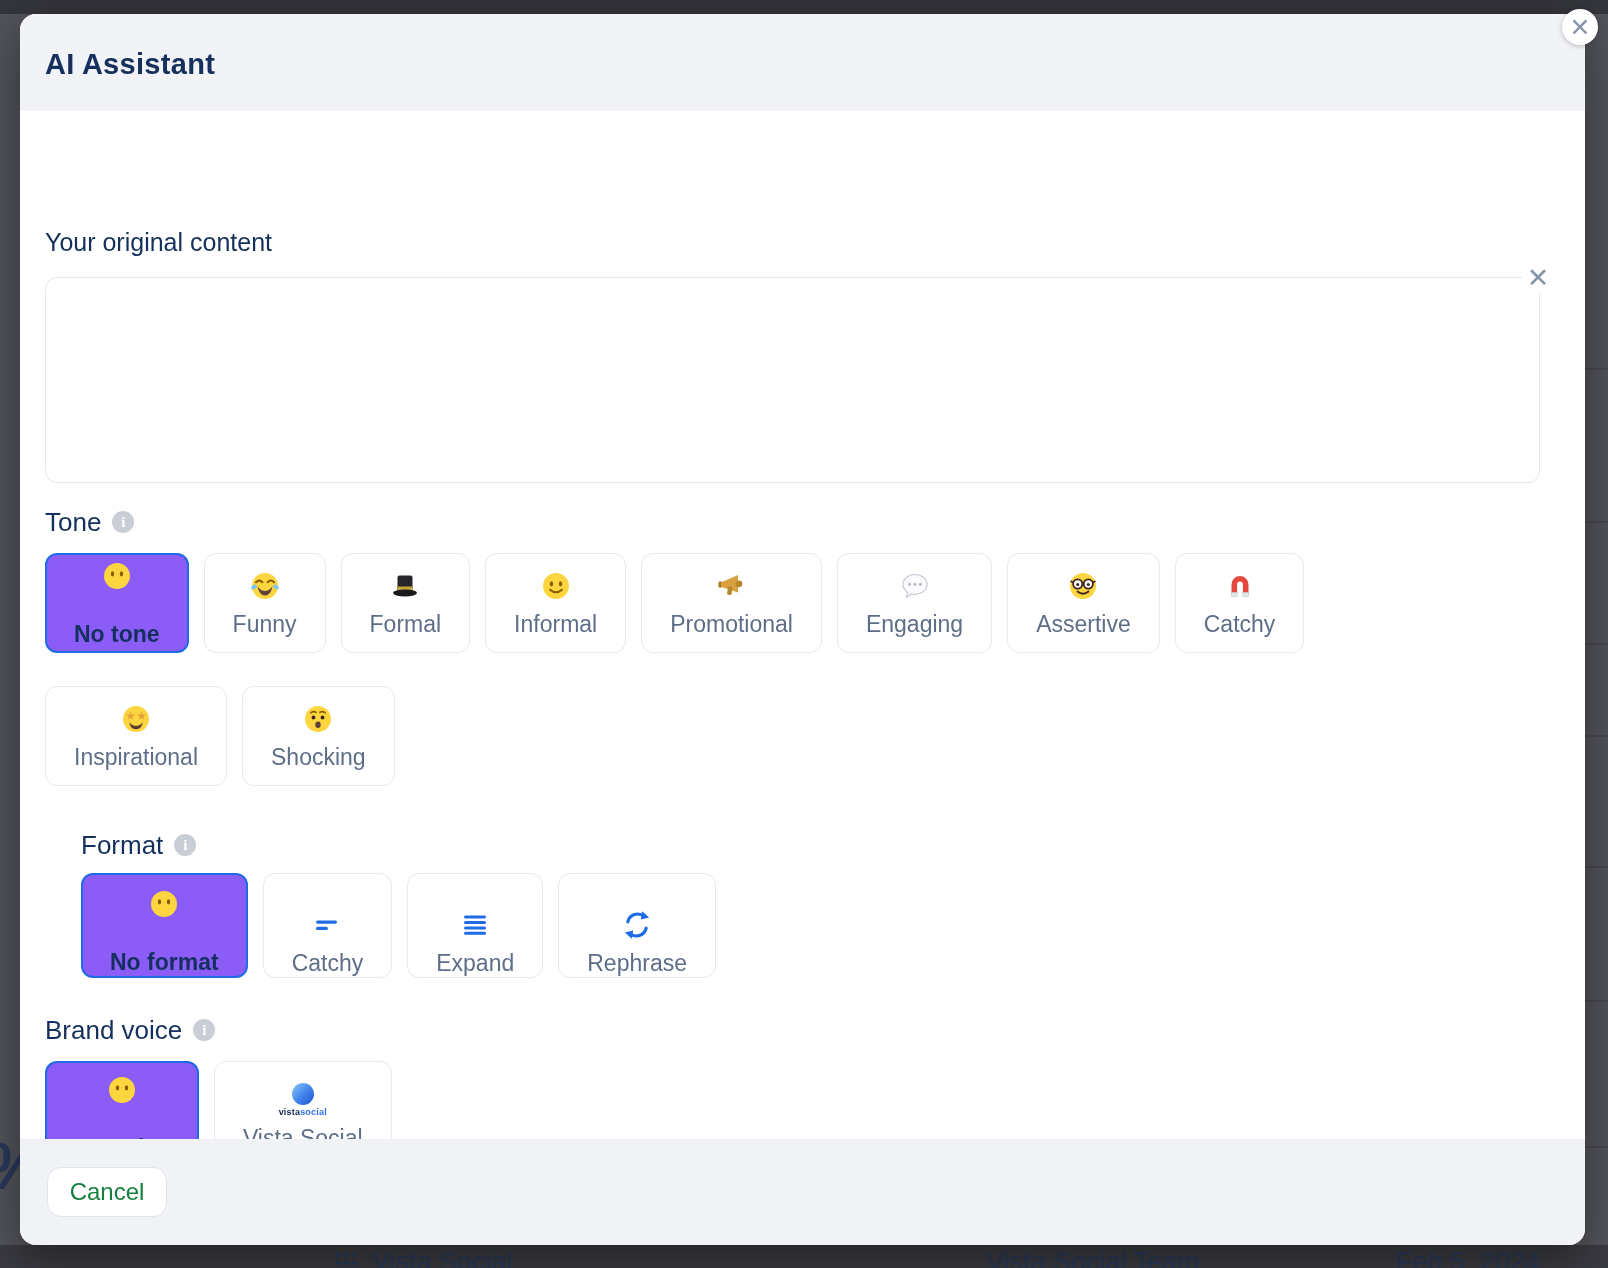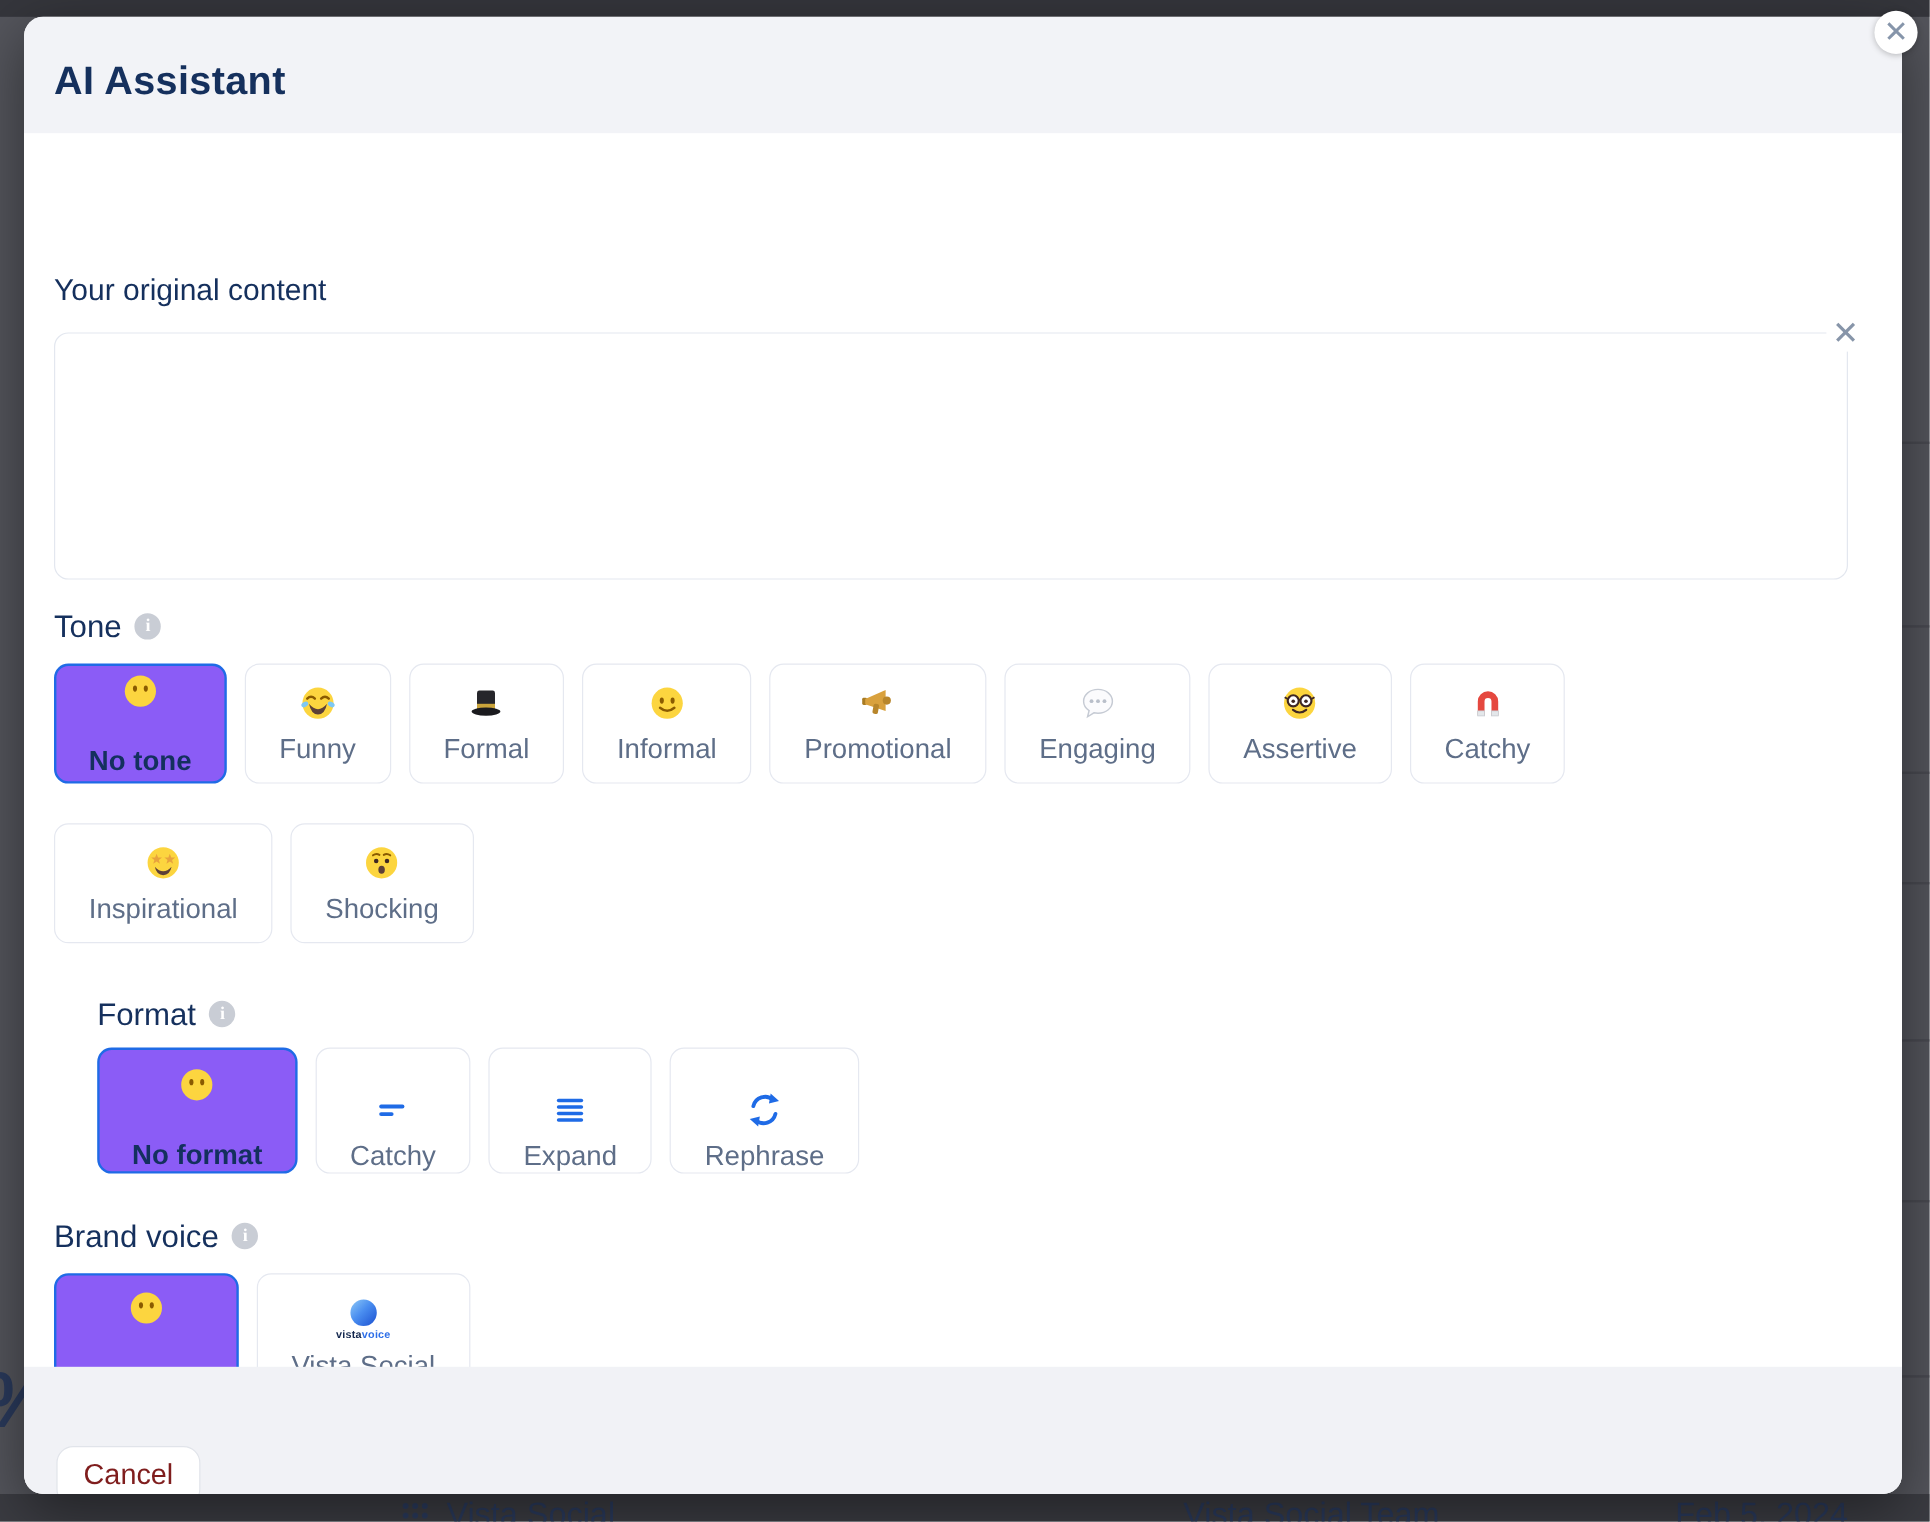--- a/index.html
+++ b/index.html
@@ -14,21 +14,21 @@
   .bd-frag.navy{color:#2a3a5c;}
   .bd-frag.gray{color:#474e5b;}
   .grid-dots{display:block;width:24px;height:17px;
     background-image:radial-gradient(#2a3a5c 2.2px, transparent 2.8px);
     background-size:8px 8px;}
 
   
   .modal{position:absolute;left:20px;top:14px;width:1565px;height:1231px;background:#fff;
          border-radius:16px;overflow:hidden;z-index:10;box-shadow:0 14px 50px rgba(0,0,0,.45);}
   .modal-header{position:absolute;left:0;top:0;right:0;height:97px;background:#f2f3f7;}
-  .modal-title{position:absolute;left:25px;top:34px;font-size:33px;font-weight:600;
+  .modal-title{position:absolute;left:25px;top:34px;font-size:29px;font-weight:600;
                color:#15305d;letter-spacing:.3px;}
   .close-btn{position:absolute;left:1562px;top:9px;width:36px;height:36px;border-radius:50%;
              background:#fff;color:#8695aa;font-size:25px;display:flex;align-items:center;
              justify-content:center;z-index:30;cursor:pointer;box-shadow:0 1px 5px rgba(0,0,0,.25);
              border:none;}
 
   .tabs{position:absolute;left:25px;top:138px;display:flex;gap:27px;}
   .tab{font-size:25px;color:#6b7888;font-weight:500;padding-bottom:13px;cursor:pointer;
        border-bottom:4px solid transparent;}
   .tab.active{color:#2e6fe8;border-bottom-color:#1f6be6;}
@@ -65,22 +65,22 @@
 
   .vista-logo{display:flex;flex-direction:column;align-items:center;gap:3px;}
   .vista-circle{width:22px;height:22px;border-radius:50%;
        background:linear-gradient(135deg,#8ec9f7 0%,#4a8ef0 45%,#1b50d0 100%);}
   .vista-word{font-size:9px;letter-spacing:.2px;line-height:1;}
   .vw1{color:#12264d;font-weight:700;margin-top:15px;}
   .vw2{color:#2e6fe8;font-weight:700;}
 
   .modal-footer{position:absolute;left:0;right:0;bottom:0;height:106px;background:#f1f2f6;z-index:5;}
   .cancel-btn{position:absolute;left:27px;top:28px;width:120px;height:50px;background:#fff;
-       border:1px solid #e1e4ea;border-radius:14px;font-size:24px;color:#7f1d1d;cursor:pointer;
-       font-family:inherit;margin-top:38px;}
+       border:1px solid #e1e4ea;border-radius:14px;font-size:24px;color:#15803d;cursor:pointer;
+       font-family:inherit;}
 </style>
 </head>
 <body>
 
 <div id="backdrop-layer">
   <div class="bd-top"></div>
   <div class="bd-bottom"></div>
 <div class="bd-frag navy" style="left: 1548px; top: 370px; font-size: 32px;">y</div>
     <div class="bd-frag gray" style="left: 1524px; top: 468px; font-size: 24px;">it c</div>
     <div class="bd-frag gray" style="left: 1526px; top: 596px; font-size: 24px;">it r</div>
@@ -311,21 +311,21 @@
                 <ellipse cx="11.5" cy="13.8" rx="1.7" ry="2.6" fill="#8a5b00"></ellipse>
                 <ellipse cx="20.5" cy="13.8" rx="1.7" ry="2.6" fill="#8a5b00"></ellipse>
               </svg>
             </span>
             <span class="opt-label">No voice</span>
           </button>
           <button class="opt-btn">
             <span class="opt-icon">
               <span class="vista-logo">
                 <span class="vista-circle"></span>
-                <span class="vista-word"><span class="vw1">vista</span><span class="vw2">voice</span></span>
+                <span class="vista-word"><span class="vw1">vista</span><span class="vw2">social</span></span>
               </span>
             </span>
             <span class="opt-label">Vista Social</span>
           </button>
         </div>
       </section>
     </div>
 
   <div class="modal-footer">
     <button class="cancel-btn">Cancel</button>

